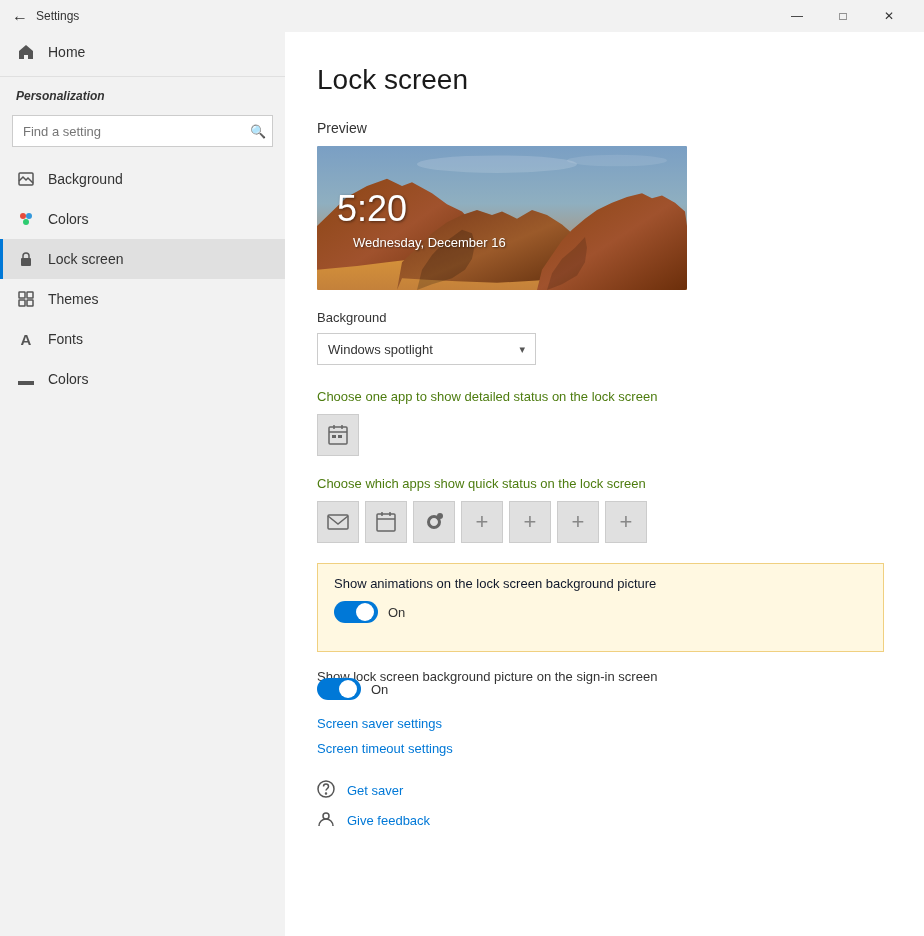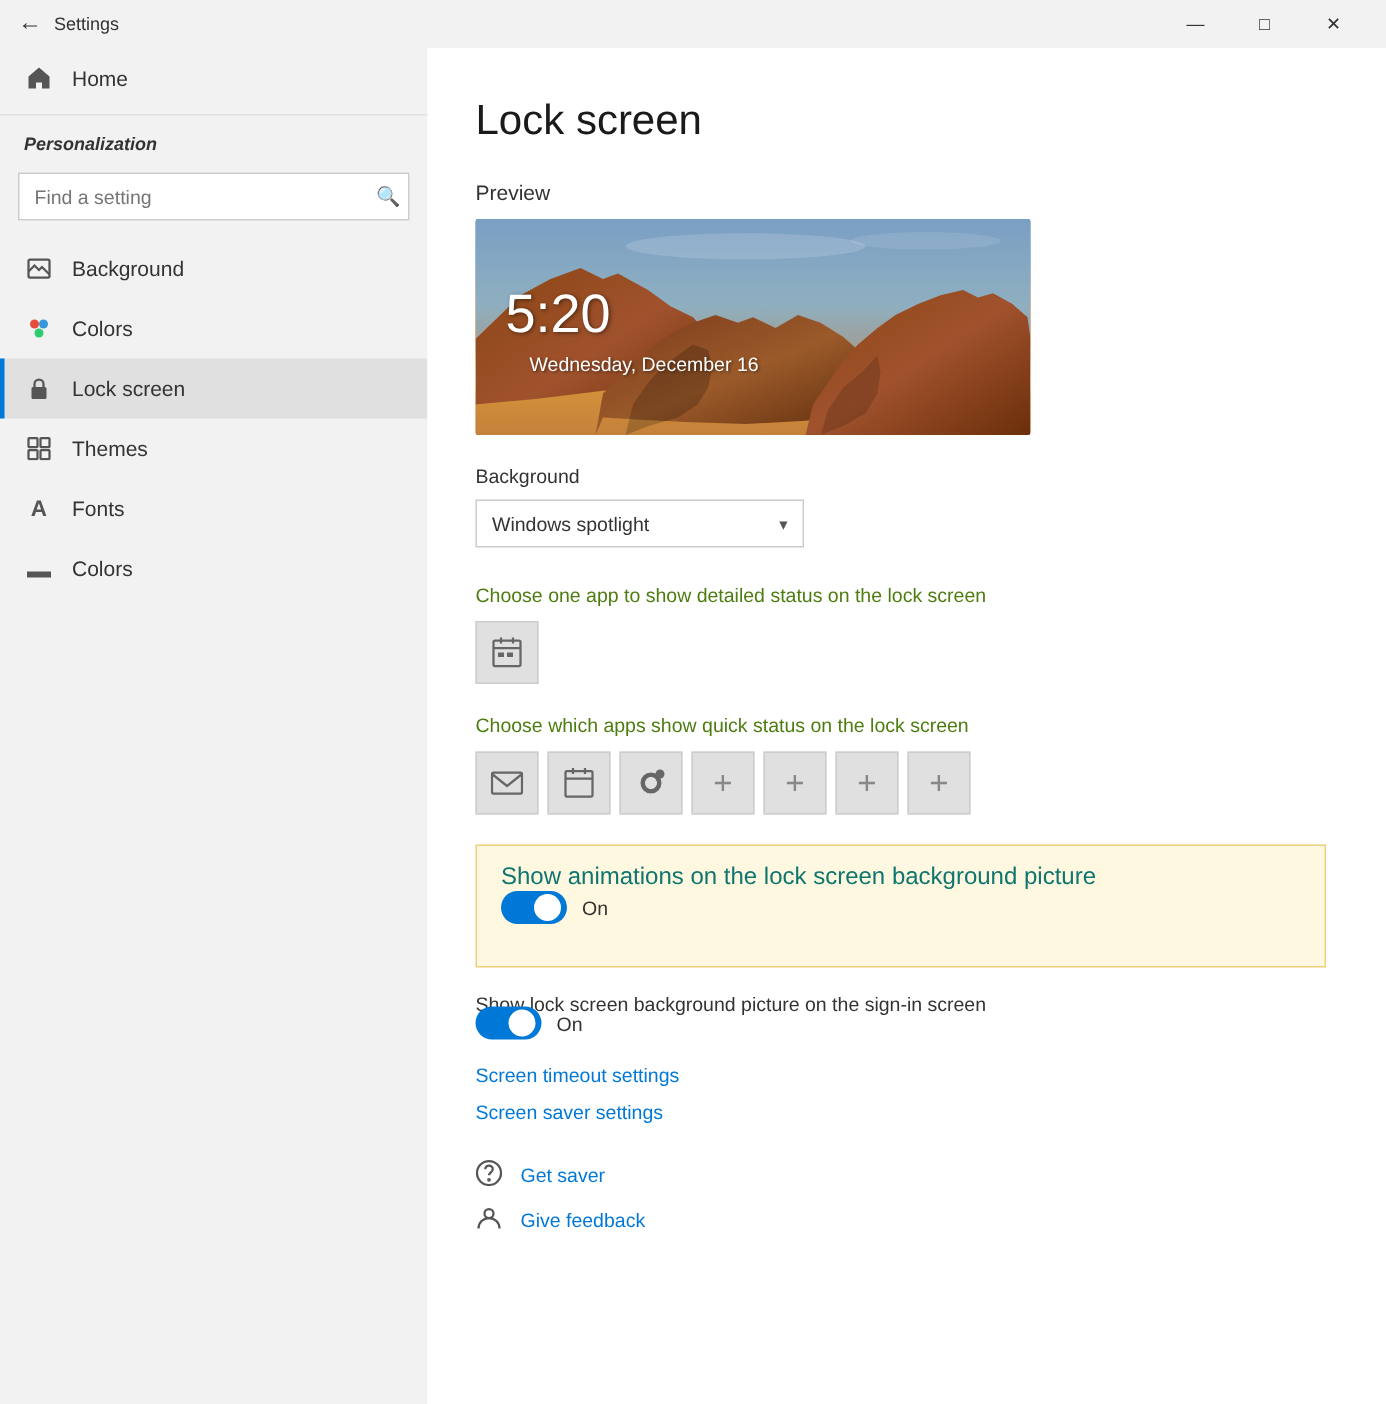--- a/index.html
+++ b/index.html
@@ -259,22 +259,23 @@
     }
 
     
     .highlight-section {
       background: #fff8e1;
       border: 1px solid #f0d080;
       padding: 12px 16px;
       margin-bottom: 16px;
     }
     .highlight-label {
-      font-size: 16px;
-      color: #0f766e;
+      font-size: 13px;
+      color: #0f172a;
+      margin-bottom: 10px;
     }
 
     
     .toggle-row {
       display: flex;
       align-items: center;
       margin-bottom: 16px;
     }
     .toggle {
       width: 44px;
@@ -549,22 +550,22 @@
     <div class="toggle-row" style="display: block; margin-bottom: 4px;">
       <span style="font-size: 13px; color: rgb(51, 51, 51); margin-bottom: 8px; margin-right: 0px; flex: 0 0 auto;">Show lock screen background picture on the sign-in screen</span>
     </div>
     <div class="toggle-row" style="margin-top:-10px; margin-bottom:16px;">
       <div class="toggle on">
         <div class="toggle-thumb"></div>
       </div>
       <span class="toggle-label">On</span>
     </div>
 
+    <a class="settings-link">Screen saver settings</a>
     <a class="settings-link">Screen timeout settings</a>
-    <a class="settings-link">Screen saver settings</a>
 
     <div class="help-section">
       <div class="help-item">
         <span class="help-icon">
           <svg width="18" height="18" viewBox="0 0 18 18" fill="none" stroke="#555" stroke-width="1.5">
             <circle cx="9" cy="9" r="8"></circle>
             <path d="M6.5 6.5a2.5 2.5 0 015 0c0 2-2.5 2.5-2.5 4"></path>
             <circle cx="9" cy="13.5" r="0.5" fill="#555"></circle>
           </svg>
         </span>

